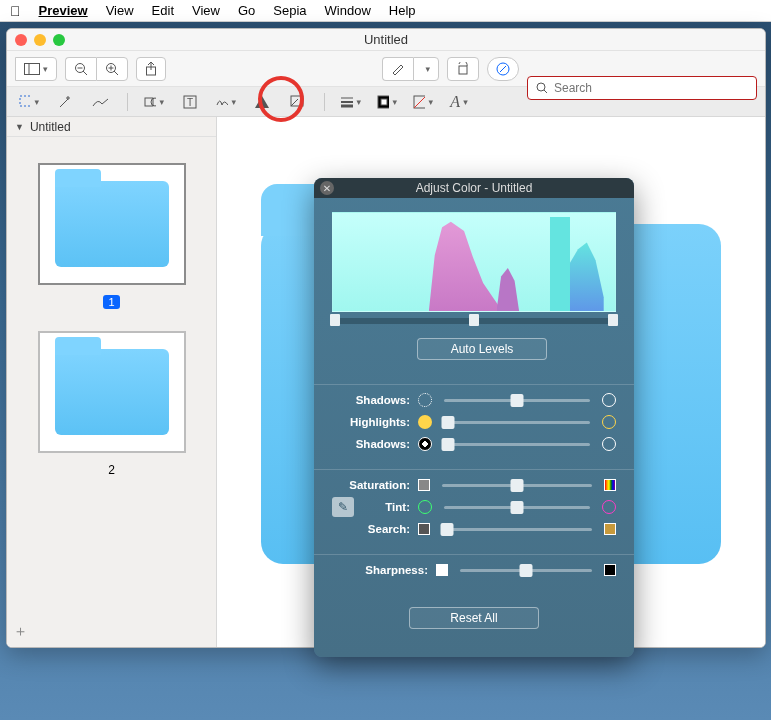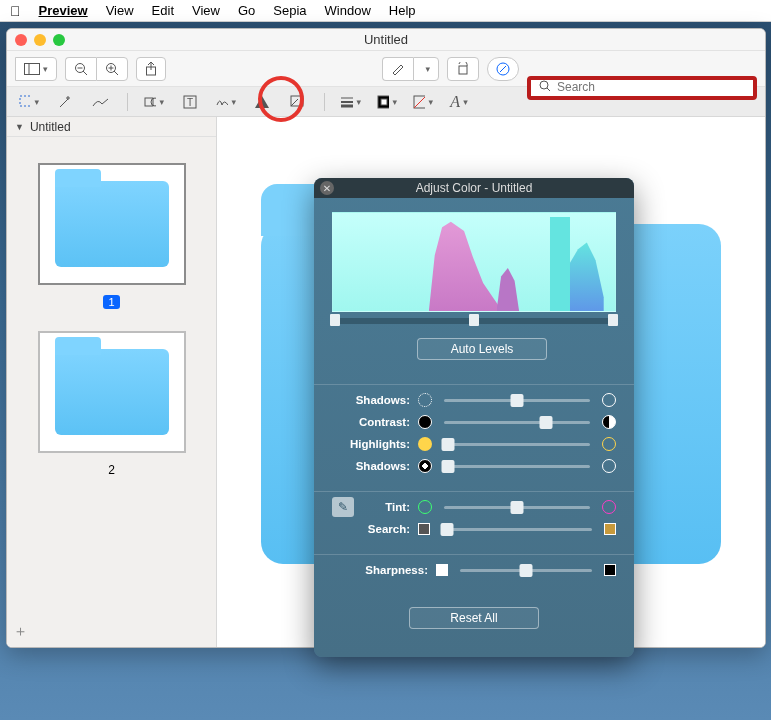--- a/index.html
+++ b/index.html
@@ -16,21 +16,21 @@
   .traffic span{ width:12px; height:12px; border-radius:50%; display:block;}
   .t-red{background:#ff5f57;} .t-yel{background:#febc2e;} .t-grn{background:#28c840;}
   .titlebar .title{ margin:0 auto; font-size:13px; color:#333;}
   .toolbar1 { height: 36px; background:#f6f6f6; border-bottom:1px solid #e2e2e2; display:flex; align-items:center; padding:0 8px; gap:8px; position:relative;}
   .tb-btn { height:24px; border:1px solid #c8c8c8; border-radius:4px; background:#fff; display:flex; align-items:center; justify-content:center; padding:0 8px; color:#555; font-size:12px;}
   .tb-seg { display:flex; }
   .tb-seg .tb-btn{ border-radius:0; border-right:none;}
   .tb-seg .tb-btn:first-child{border-radius:4px 0 0 4px;}
   .tb-seg .tb-btn:last-child{border-radius:0 4px 4px 0; border-right:1px solid #c8c8c8;}
   .spacer{flex:1;}
-  .search { height:24px; border:4px solid #b91c1c; border-radius:4px; background:#fff; display:flex; align-items:flex-start; padding:0 8px; width:230px; color:#888; font-size:12px; gap:6px;margin-top:39px;}
+  .search { height:24px; border:1px solid #b91c1c; border-radius:4px; background:#fff; display:flex; align-items:center; padding:0 8px; width:230px; color:#888; font-size:12px; gap:6px;margin-top:39px;}
   .search input{border:none; outline:none; flex:1; font-size:12px;}
   .toolbar2 { height: 30px; background:#ececec; border-bottom:1px solid #d8d8d8; display:flex; align-items:center; padding:0 12px; gap:16px; color:#555; font-size:13px;}
   .toolbar2 .sep{ width:1px; height:18px; background:#c8c8c8;}
   .toolbar2 .ico{ display:flex; align-items:center; justify-content:center; width:20px;}
   .caret{font-size:9px; margin-left:3px; color:#666;}
   
   .body { display:flex; height: calc(100% - 88px); background:#fff;}
   .sidebar { width:210px; background:#f2f0ee; border-right:1px solid #d8d8d8; position:relative;}
   .sidebar .hdr{height:20px; display:flex; align-items:center; padding:0 8px; font-size:12px; color:#333; border-bottom:1px solid #e0e0e0;}
   .sidebar .hdr .disc{font-size:9px; margin-right:6px; color:#555;}
@@ -298,46 +298,46 @@
   <div class="group">
     <div class="srow">
       <label>Shadows:</label>
       <span class="icon-l" style="border-style:dotted"></span>
       <div class="track">
           <span class="knob" style="left:50%"></span>
         </div>
       <span class="icon-r"></span>
     </div>
     <div class="srow">
-      <label>Contrast:</label>
-      <span class="icon-l" style="background:#000"></span>
-      <div class="track">
-          <span class="knob" style="left:70%"></span>
-        </div>
-      <span class="icon-r" style="background:linear-gradient(90deg,#000 50%,#fff 50%)"></span>
-    </div>
-    <div class="srow">
       <label>Highlights:</label>
       <span class="icon-l" style="background:#ffd54a;border:none"></span>
       <div class="track">
           <span class="knob" style="left:3%"></span>
         </div>
       <span class="icon-r" style="border-color:#ffd54a"></span>
     </div>
     <div class="srow">
       <label>Shadows:</label>
       <span class="icon-l" style="background:radial-gradient(circle,#fff 30%,transparent 32%) #000"></span>
       <div class="track">
           <span class="knob" style="left:3%"></span>
         </div>
       <span class="icon-r"></span>
     </div>
   </div>
 
   <div class="group">
+    <div class="srow">
+      <label>Saturation:</label>
+      <span class="icon-sq" style="background:#888"></span>
+      <div class="track">
+          <span class="knob" style="left:50%"></span>
+        </div>
+      <span class="icon-sq" style="background:linear-gradient(90deg,red,orange,yellow,green,blue,purple)"></span>
+    </div>
     <div class="srow">
       <span class="eyedrop">✎</span>
       <label style="width:48px">Tint:</label>
       <span class="icon-l" style="border-color:#3cff71"></span>
       <div class="track">
           <span class="knob" style="left:50%"></span>
         </div>
       <span class="icon-l" style="border-color:#ff3cc7"></span>
     </div>
     <div class="srow">

